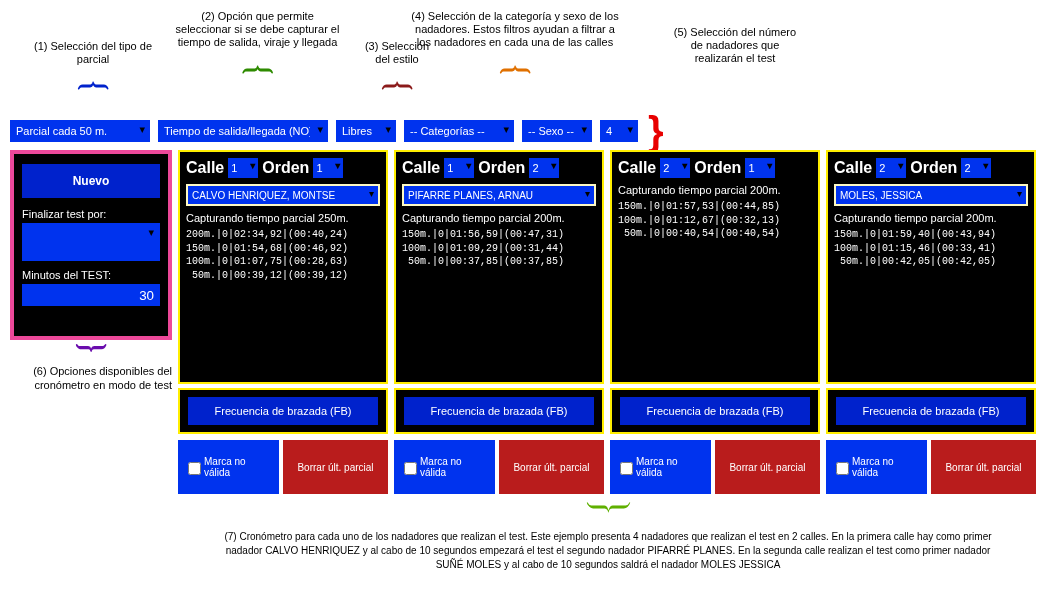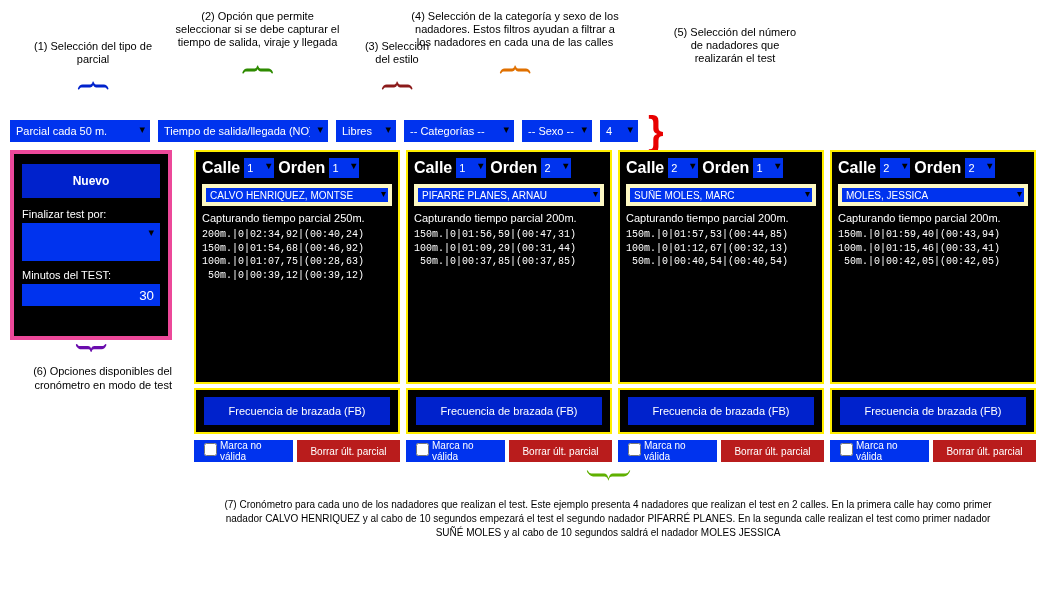--- a/index.html
+++ b/index.html
@@ -108,21 +108,20 @@
     color: #fff;
     border: none;
     height: 22px;
     text-align: right;
     padding: 2px 6px;
   }
   .lanes {
     display: flex;
     gap: 6px;
     flex: 1;
-    margin-left: 16px;
   }
   .lane {
     flex: 1;
     min-width: 0;
   }
   .lane-box {
     background: #000;
     border: 2px solid #ffee00;
     height: 234px;
     padding: 6px;
@@ -146,21 +145,21 @@
     font-size: 11px;
     padding: 0 3px;
     appearance: none;
   }
   .mini-wrap { position:relative; display:inline-block;}
   .mini-wrap::after{content:"▾";position:absolute;right:3px;top:2px;color:#000;font-size:10px;pointer-events:none;}
   .swimmer-sel {
     width: 100%;
     background: #0033ee;
     color: #fff;
-    border: 4px solid #fef9c3;
+    border: 2px solid #fef9c3;
     height: 22px;
     font-size: 10px;
     padding: 0 4px;
     margin-bottom: 6px;
     appearance: none;
     overflow:hidden;
     text-overflow:ellipsis;
     white-space:nowrap;
   }
   .cap-title {
@@ -193,22 +192,22 @@
     width: 92%;
   }
   .bottom-row {
     display: flex;
     gap: 4px;
   }
   .chk-box {
     background: #0033ee;
     color: #fff;
     display: flex;
-    align-items: flex-start;
-    padding: 0 6px;
+    align-items: flex-end;
+    padding: 16px 6px;
     font-size: 10px;
     flex:1;
   }
   .chk-box input { margin-right: 3px; }
   .btn-borrar {
     background: #b91c1c;
     color: #fff;
     border: none;
     padding: 4px 8px;
     font-size: 10px;
@@ -353,23 +352,20 @@
     </div>
 
     <div class="lane">
       <div class="lane-box">
         <div class="lane-header">
           <span>Calle</span>
           <span class="mini-wrap"><select class="mini-sel"><option>2</option></select></span>
           <span>Orden</span>
           <span class="mini-wrap"><select class="mini-sel"><option>1</option></select></span>
         </div>
-        <div class="swim-wrap"><select class="swimmer-sel">
-              <option>SUÑÉ MOLES, MARC</option>
-            </select></div>
         <div class="cap-title">Capturando tiempo parcial 200m.</div>
         <div class="splits">150m.|0|01:57,53|(00:44,85)
 100m.|0|01:12,67|(00:32,13)
  50m.|0|00:40,54|(00:40,54)</div>
       </div>
       <div class="fb-bar">
           <button class="fb-btn">Frecuencia de brazada (FB)</button>
         </div>
       <div class="bottom-row">
         <label class="chk-box">

